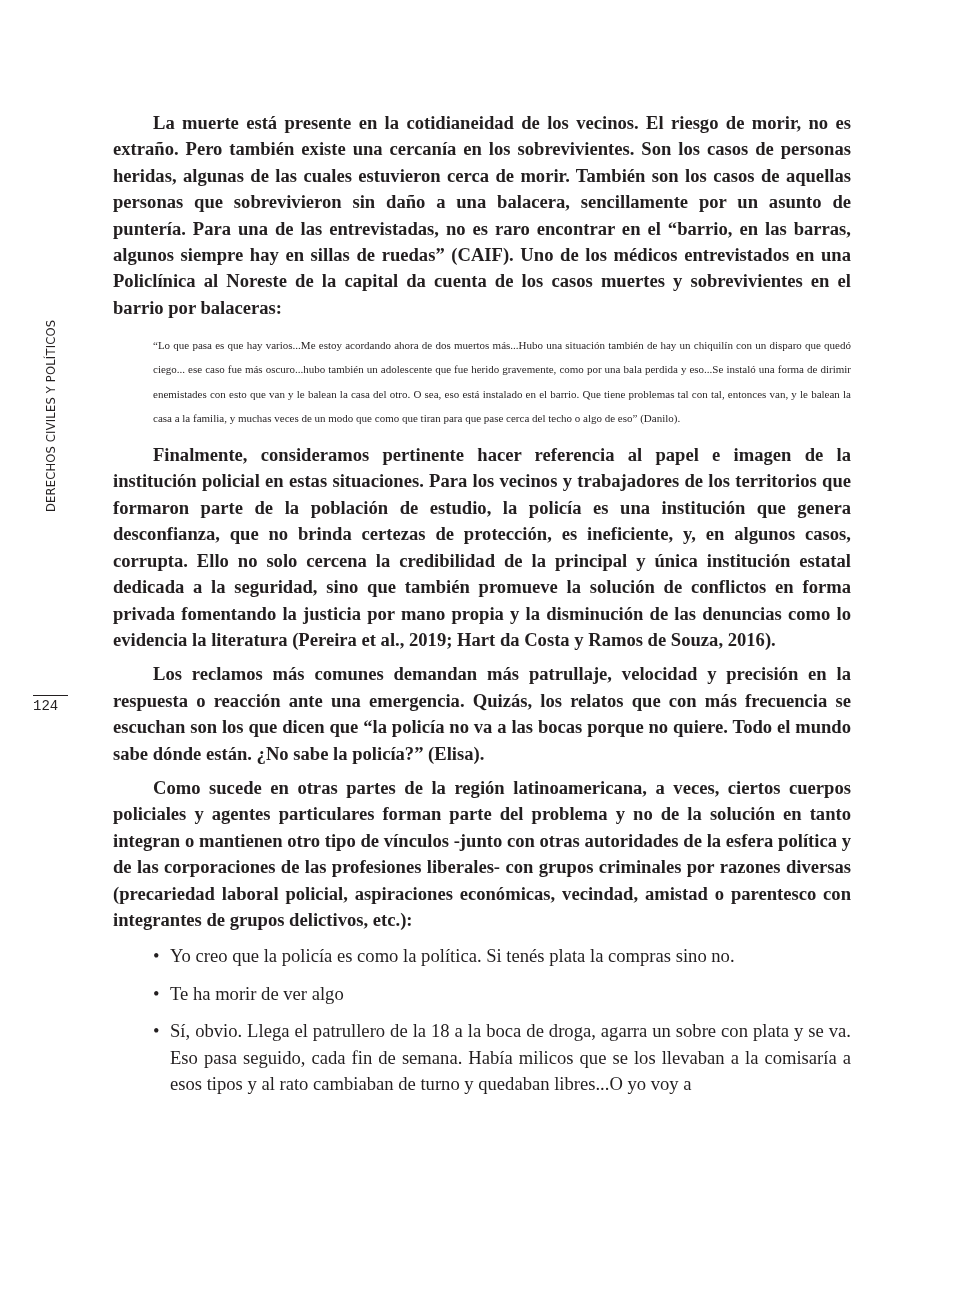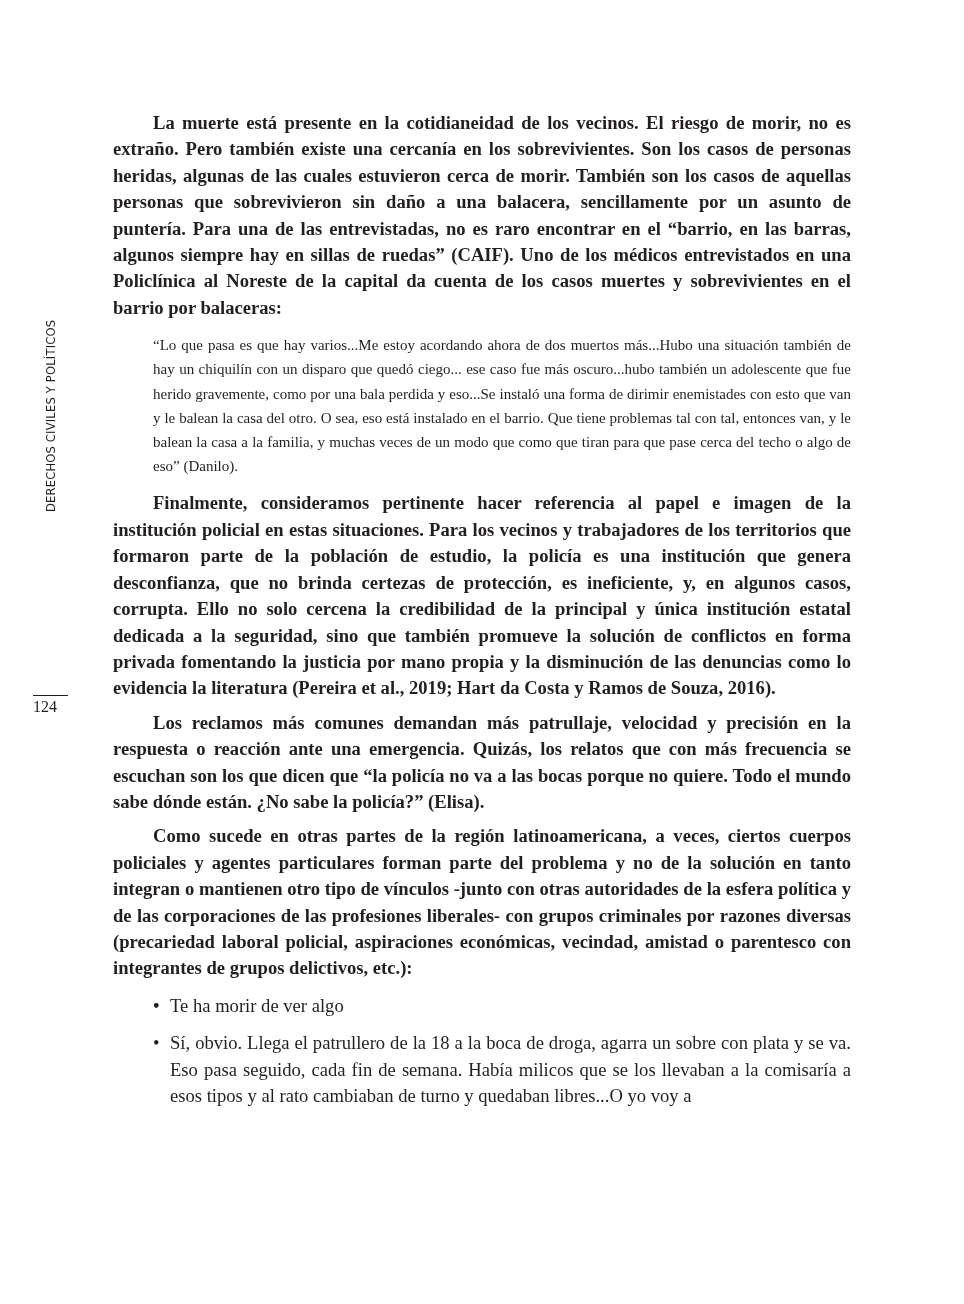--- a/index.html
+++ b/index.html
@@ -5,27 +5,27 @@
   html, body { margin: 0; padding: 0; background: #ffffff; }
   body { width: 964px; height: 1304px; position: relative; overflow: hidden; color: #231f20; }
   .page { position: absolute; left: 0; top: 0; width: 964px; height: 1304px; }
   .running-head {
     position: absolute; left: 44px; top: 512px;
     transform: rotate(-90deg); transform-origin: left top;
     font-family: "DejaVu Sans", sans-serif; font-size: 11.5px; letter-spacing: 0.2px;
     white-space: nowrap; color: #231f20;
   }
   .folio-rule { position: absolute; left: 33px; top: 695px; width: 35px; height: 1px; background: #231f20; }
-  .folio { position: absolute; left: 33px; top: 698px; font-family: Liberation Serif, serif; font-size: 16px; color: #231f20; text-align: right; }
+  .folio { position: absolute; left: 33px; top: 698px; font-family: Liberation Mono, monospace; font-size: 14px; color: #231f20; text-align: right; }
   .text { position: absolute; left: 113px; top: 110px; width: 738px;
     font-family: "Liberation Serif", serif; font-size: 18.6px; line-height: 26.4px; }
   p { margin: 0; text-align: justify; hyphens: auto; font-weight: bold; }
   p.body { text-indent: 40px; }
   p.body + p.body { margin-top: 8px; }
-  .quote { margin: 12px 0 12px 40px; font-size: 15px; line-height: 24.2px; text-align: justify; }
+  .quote { margin: 12px 0 12px 40px; font-size: 11px; line-height: 24.2px; text-align: justify; }
   ul.bullets { list-style: none; margin: 10px 0 0 40px; padding: 0; }
   ul.bullets li { position: relative; padding-left: 17px; margin-bottom: 11px; text-align: justify; }
   ul.bullets li .dot { position: absolute; left: 0; top: 0; }
 </style>
 </head>
 <body>
 
 <div class="page">
   <div class="running-head">DERECHOS CIVILES Y POLÍTICOS</div>
   <div class="folio-rule"></div>
@@ -34,20 +34,21 @@
   <div class="text">
     <p class="body" lang="es">La muerte está presente en la cotidianeidad de los vecinos. El riesgo de morir, no es extraño. Pero también existe una cercanía en los sobrevivientes. Son los casos de personas heridas, algunas de las cuales estuvieron cerca de morir. También son los casos de aquellas personas que sobrevivieron sin daño a una balacera, sencillamente por un asunto de puntería. Para una de las entrevistadas, no es raro encontrar en el “barrio, en las barras, algunos siempre hay en sillas de ruedas” (CAIF). Uno de los médicos entrevistados en una Policlínica al Noreste de la capital da cuenta de los casos muertes y sobrevivientes en el barrio por balaceras:</p>
     <div class="quote" lang="es">“Lo que pasa es que hay varios...Me estoy acordando ahora de dos muertos más...Hubo una situación también de hay un chiquilín con un disparo que quedó ciego... ese caso fue más oscuro...hubo también un adolescente que fue herido gravemente, como por una bala perdida y eso...Se instaló una forma de dirimir enemistades con esto que van y le balean la casa del otro. O sea, eso está instalado en el barrio. Que tiene problemas tal con tal, entonces van, y le balean la casa a la familia, y muchas veces de un modo que como que tiran para que pase cerca del techo o algo de eso” (Danilo).</div>
     <p class="body" lang="es">Finalmente, consideramos pertinente hacer referencia al papel e imagen de la institución policial en estas situaciones. Para los vecinos y trabajadores de los territorios que formaron parte de la población de estudio, la policía es una institución que genera desconfianza, que no brinda certezas de protección, es ineficiente, y, en algunos casos, corrupta. Ello no solo cercena la credibilidad de la principal y única institución estatal dedicada a la seguridad, sino que también promueve la solución de conflictos en forma privada fomentando la justicia por mano propia y la disminución de las denuncias como lo evidencia la literatura (Pereira et al., 2019; Hart da Costa y Ramos de Souza, 2016).</p>
     <p class="body" lang="es">Los reclamos más comunes demandan más patrullaje, velocidad y precisión en la respuesta o reacción ante una emergencia. Quizás, los relatos que con más frecuencia se escuchan son los que dicen que “la policía no va a las bocas porque no quiere. Todo el mundo sabe dónde están. ¿No sabe la policía?” (Elisa).</p>
     <p class="body" lang="es">Como sucede en otras partes de la región latinoamericana, a veces, ciertos cuerpos policiales y agentes particulares forman parte del problema y no de la solución en tanto integran o mantienen otro tipo de vínculos -junto con otras autoridades de la esfera política y de las corporaciones de las profesiones liberales- con grupos criminales por razones diversas (precariedad laboral policial, aspiraciones económicas, vecindad, amistad o parentesco con integrantes de grupos delictivos, etc.):</p>
 
     <ul class="bullets">
       <li>
         <span class="dot">•</span>
+        <span lang="es">Yo creo que la policía es como la política. Si tenés plata la compras sino no.</span>
       </li>
       <li>
         <span class="dot">•</span>
         <span lang="es">Te ha morir de ver algo</span>
       </li>
       <li>
         <span class="dot">•</span>
         <span lang="es">Sí, obvio. Llega el patrullero de la 18 a la boca de droga, agarra un sobre con plata y se va. Eso pasa seguido, cada fin de semana. Había milicos que se los llevaban a la comisaría a esos tipos y al rato cambiaban de turno y quedaban libres...O yo voy a</span>
       </li>
     </ul>

